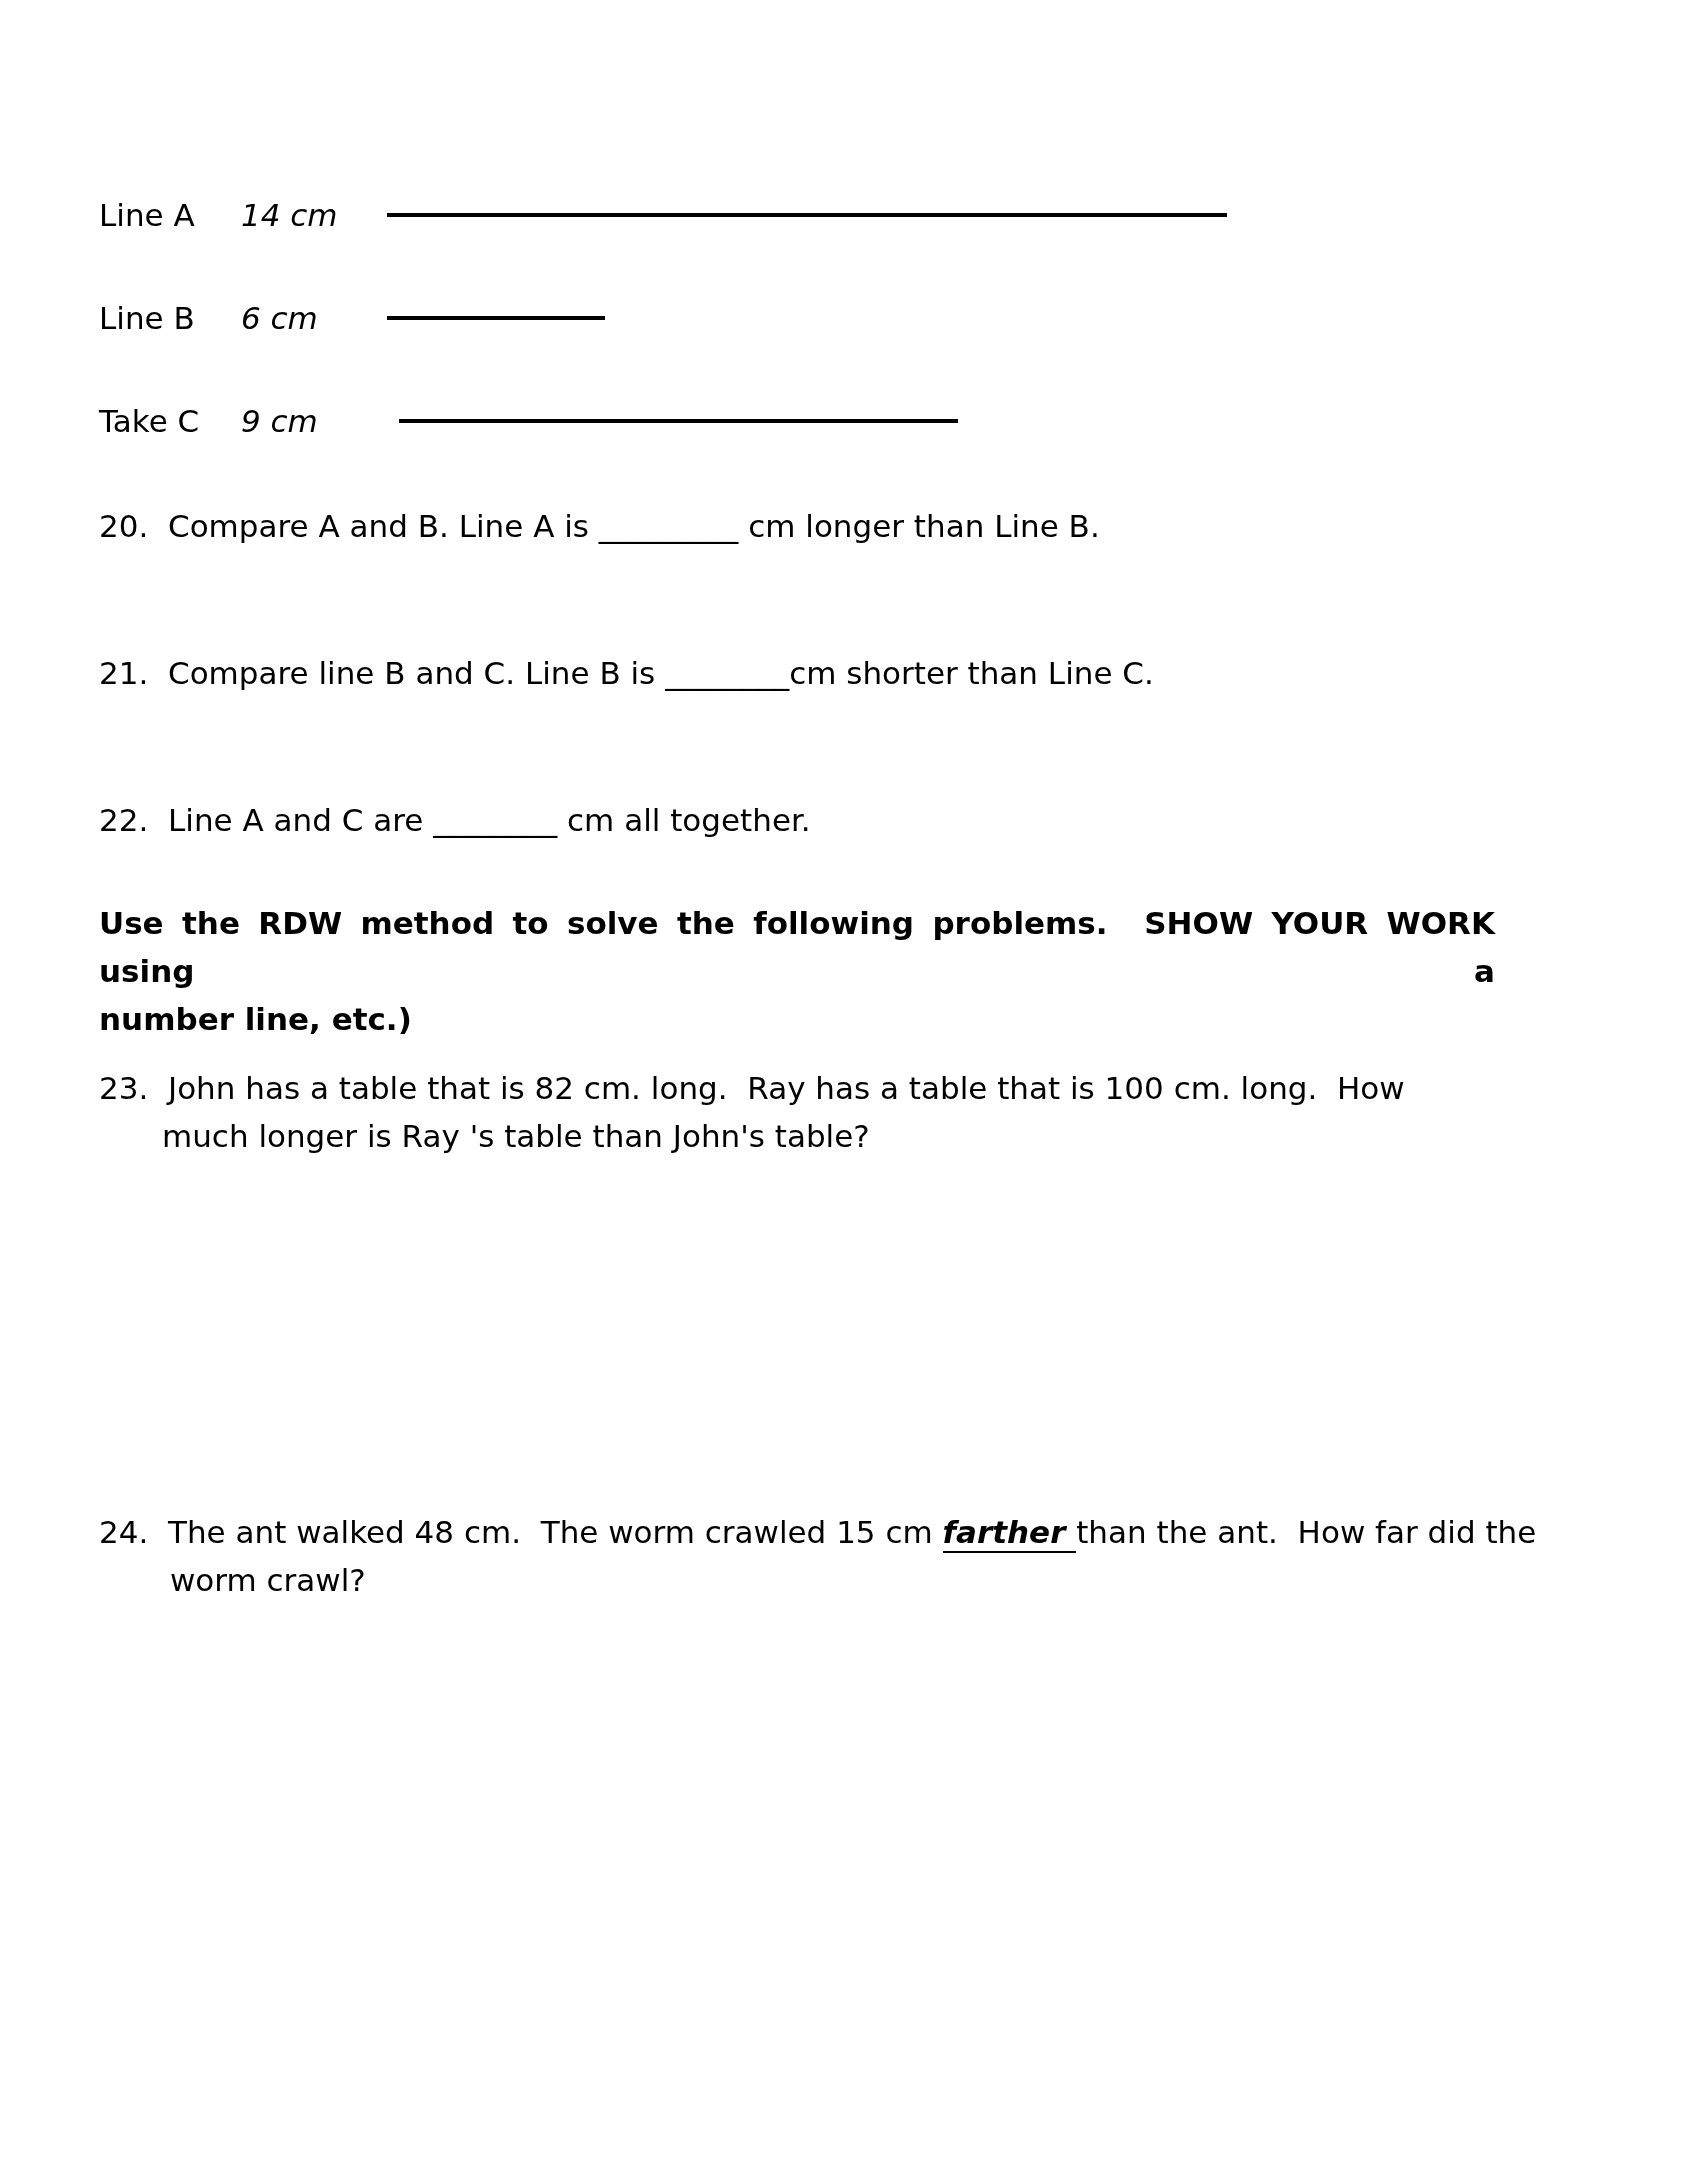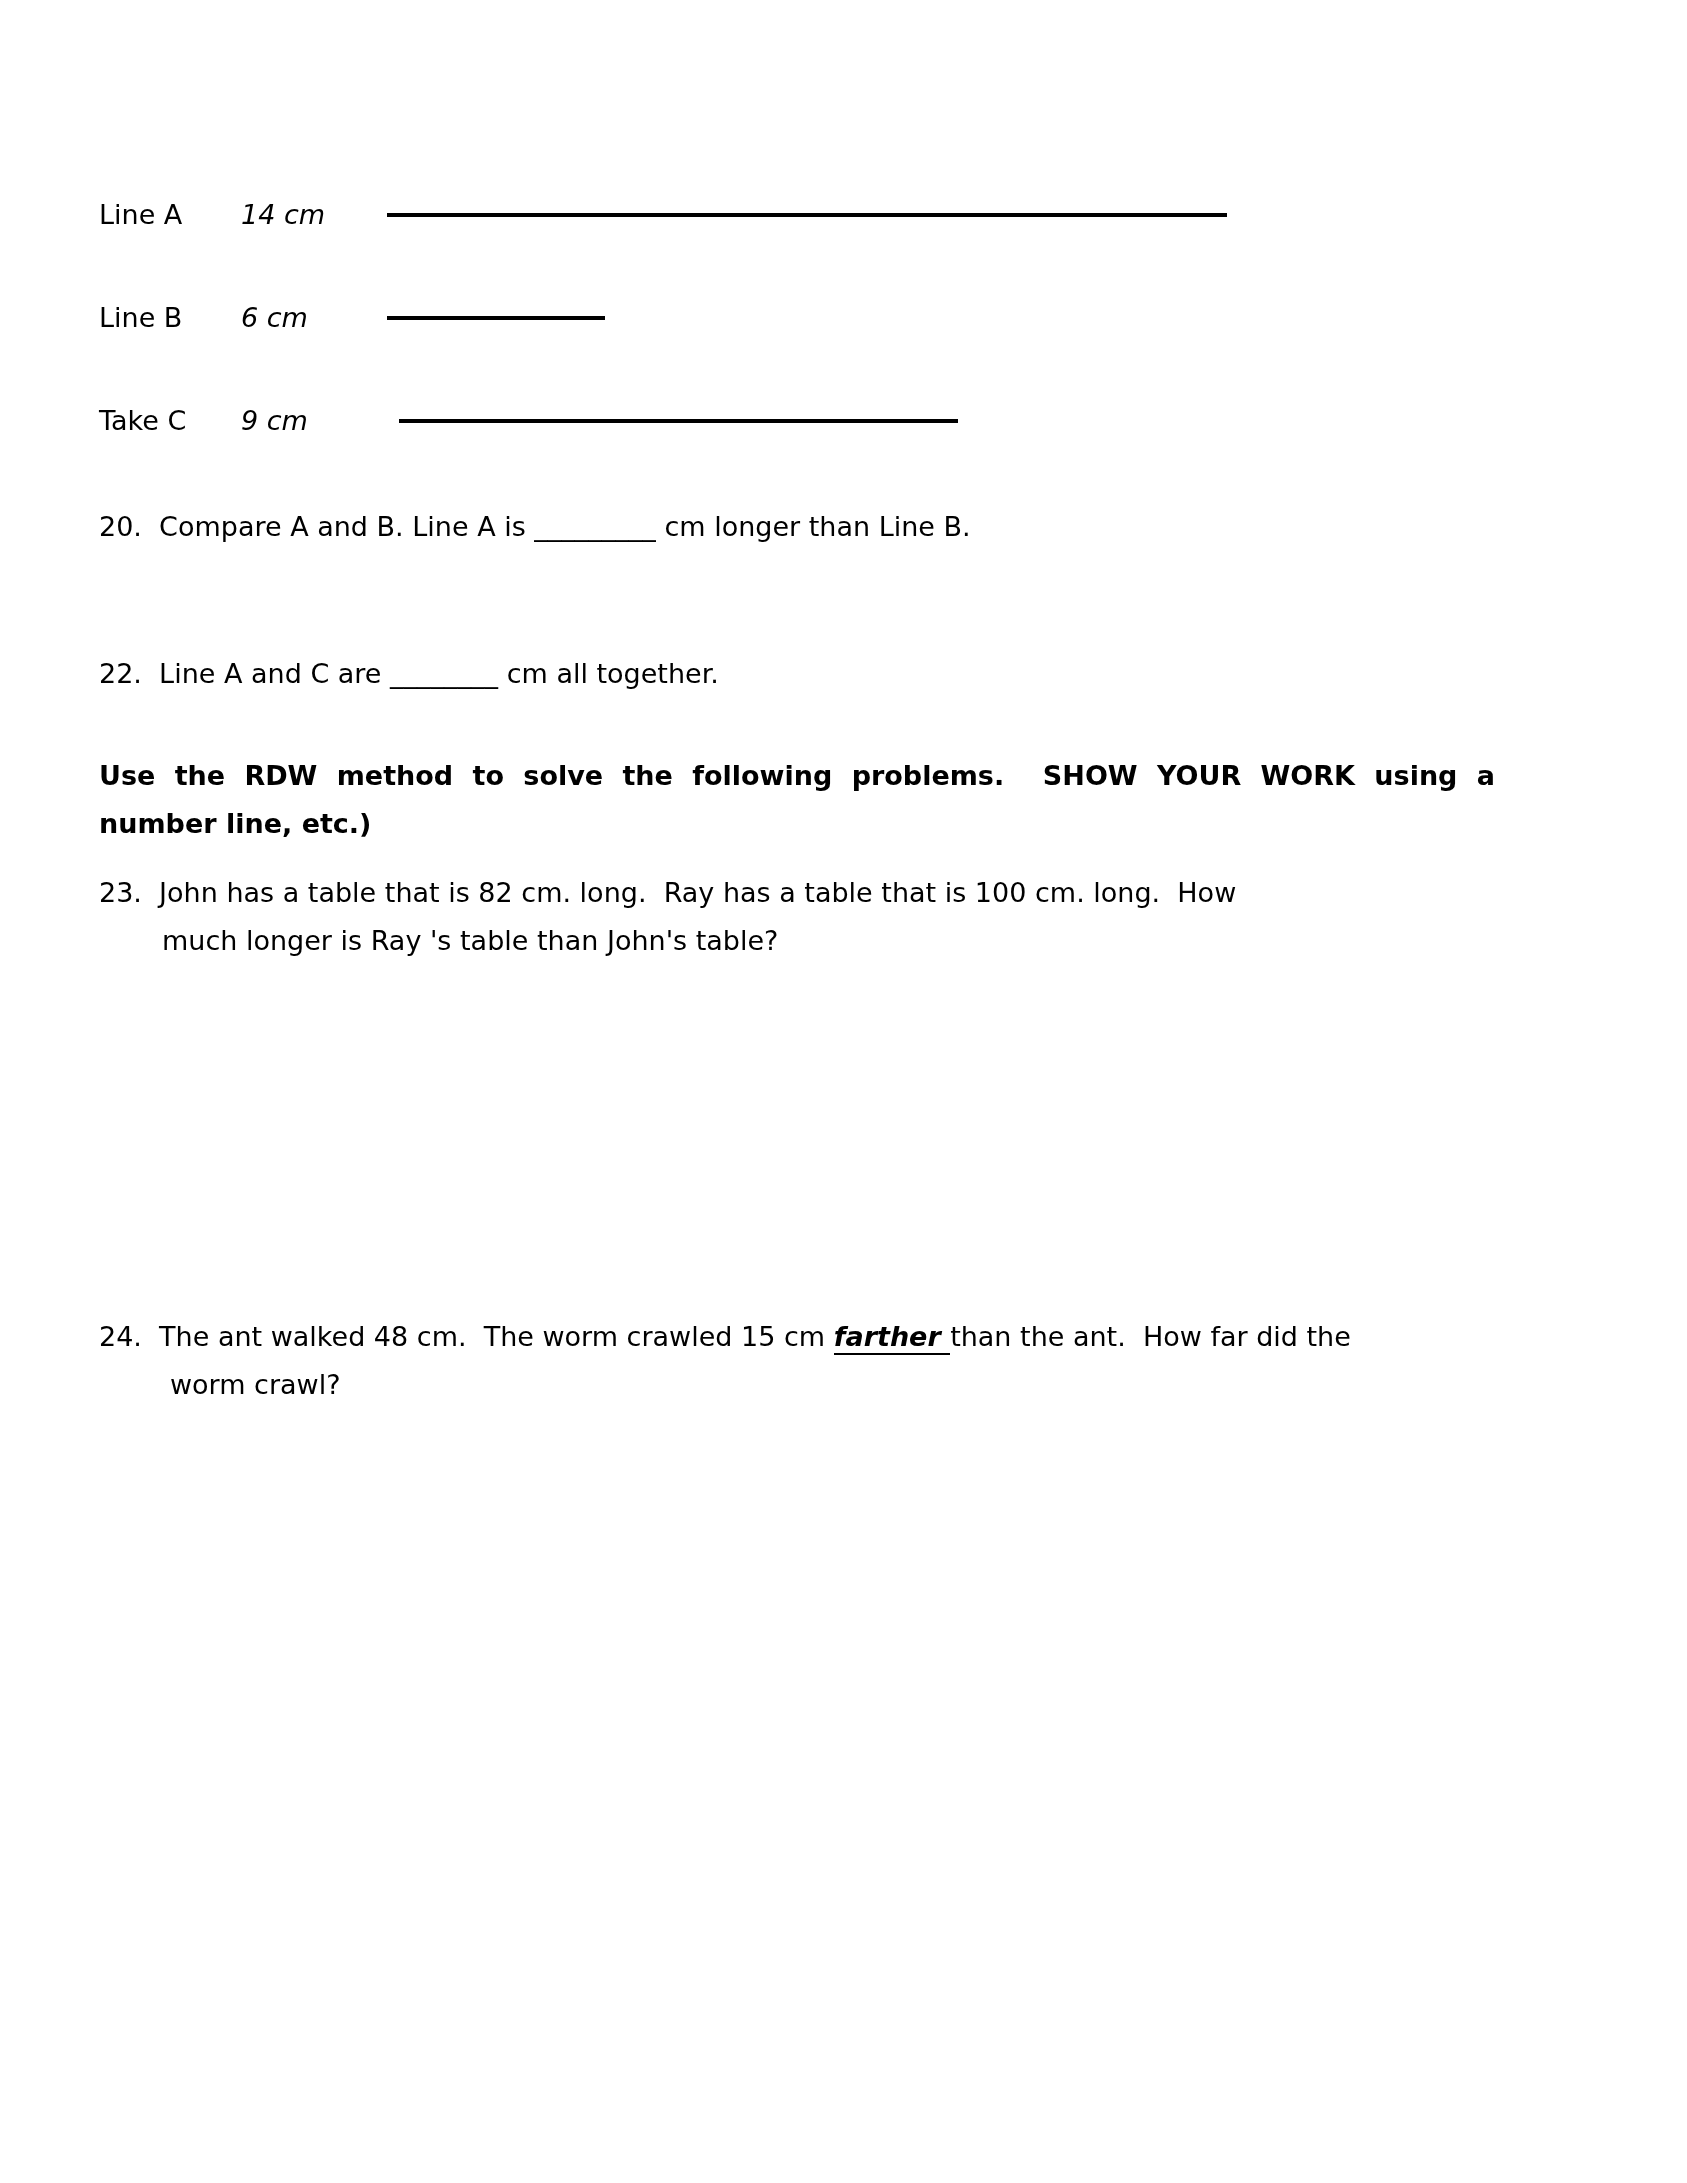--- a/index.html
+++ b/index.html
@@ -13,21 +13,21 @@
     font-family: "DejaVu Sans", sans-serif;
     color: #000000;
     position: relative;
     overflow: hidden;
   }
   .page {
     box-sizing: border-box;
     width: 1687px;
     height: 2183px;
     padding: 198px 75px 0 99px;
-    font-size: 27px;
+    font-size: 31px;
   }
 
   
   .m-row {
     display: flex;
     align-items: center;
     height: 33px;
     margin-bottom: 70px;
   }
   .m-label {
@@ -120,20 +120,21 @@
     <span class="seg seg-b"></span>
   </div>
 
   <div class="m-row">
     <span class="m-label">Take C</span>
     <span class="m-len">9 cm</span>
     <span class="seg seg-c"></span>
   </div>
 
   <div class="q q20">20.  Compare A and B. Line A is _________ cm longer than Line B.</div>
+  <div class="q q21">21.  Compare line B and C. Line B is ________cm shorter than Line C.</div>
   <div class="q q22">22.  Line A and C are ________ cm all together.</div>
 
   <div class="instructions">
     <div class="instr-line instr-justify">Use the RDW method to solve the following problems.  SHOW YOUR WORK using a</div>
     <div class="instr-line">number line, etc.)</div>
   </div>
 
   <div class="q23">
     <div class="l1">23.  John has a table that is 82 cm. long.  Ray has a table that is 100 cm. long.  How</div>
     <div class="l2">much longer is Ray 's table than John's table?</div>

